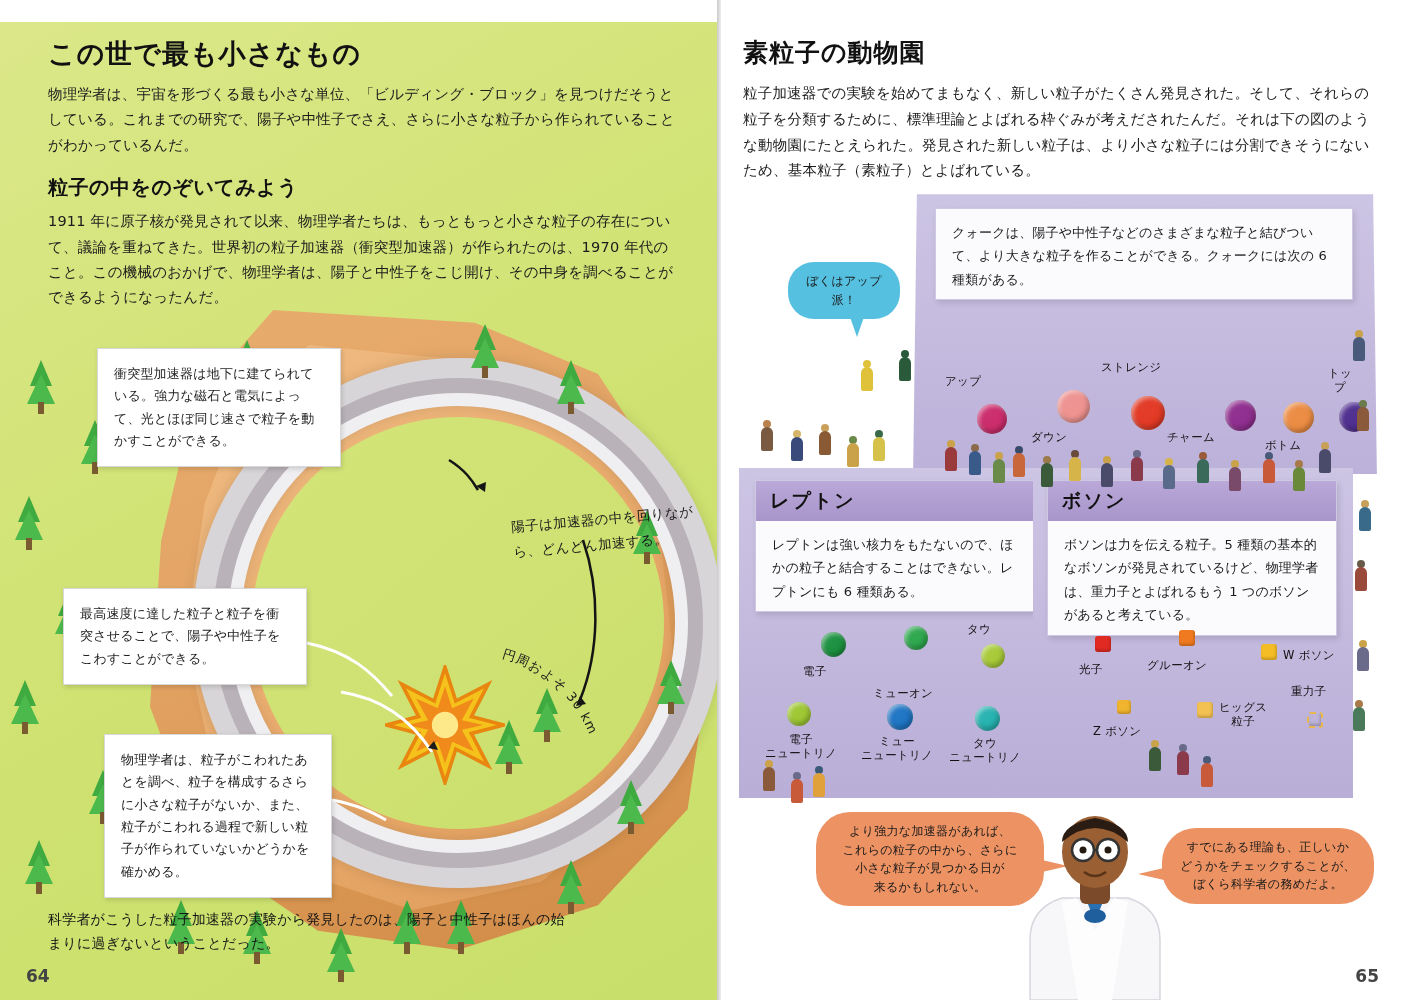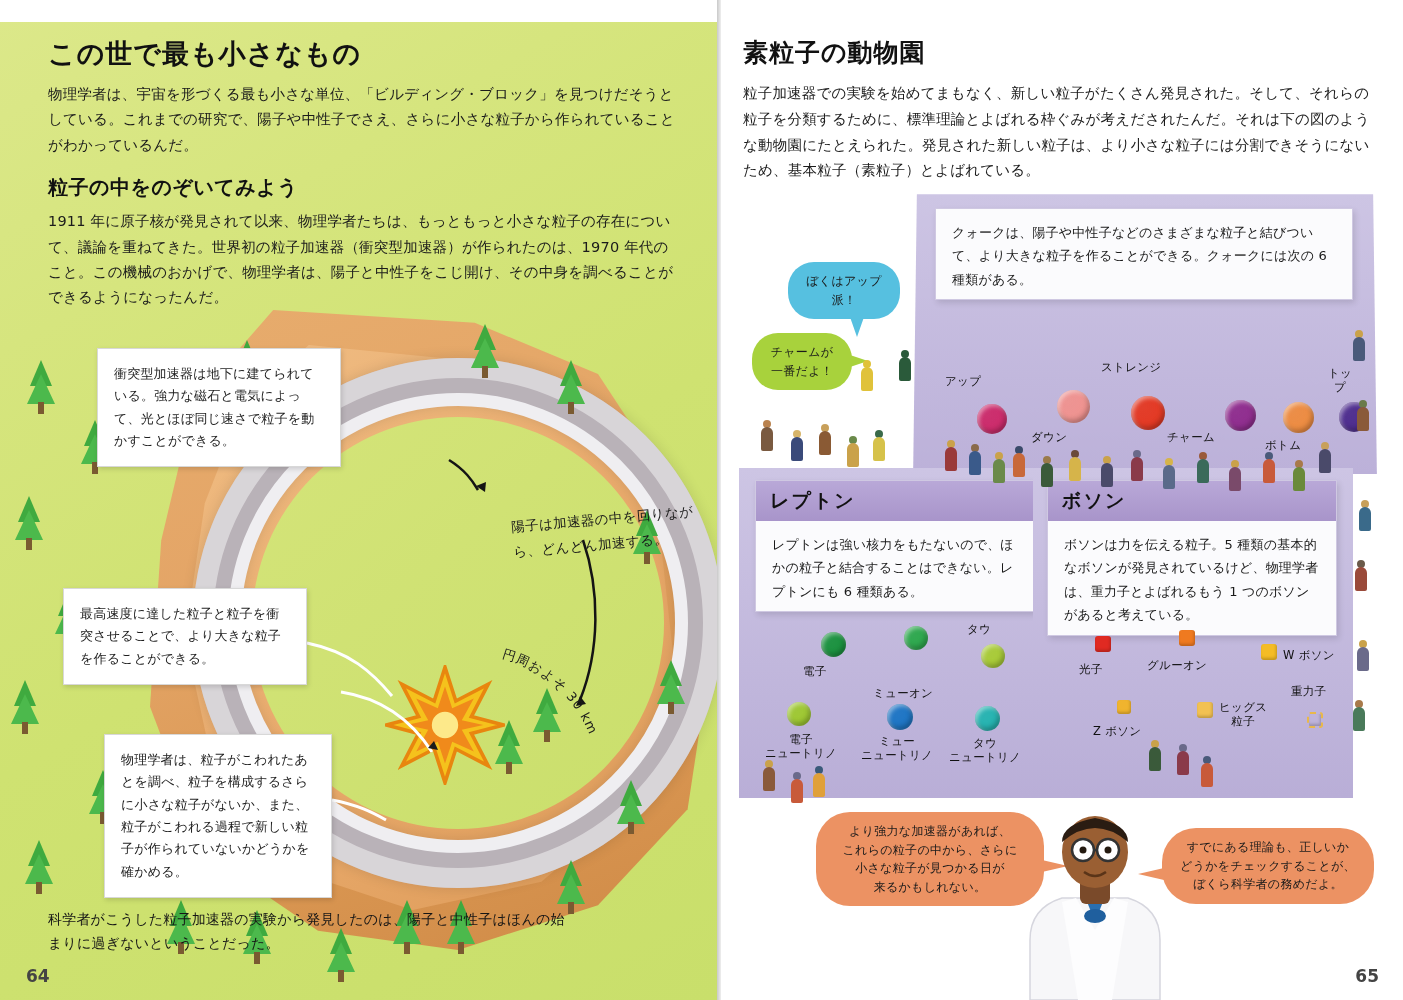--- a/index.html
+++ b/index.html
@@ -352,21 +352,21 @@
           <div class="trunk"></div>
         </div>
       <div class="tree" style="left:236px; top:40px;">
           <div class="t1"></div>
           <div class="t2"></div>
           <div class="trunk"></div>
         </div>
     </div>
 
     <div class="callout" id="callout-1">衝突型加速器は地下に建てられている。強力な磁石と電気によって、光とほぼ同じ速さで粒子を動かすことができる。</div>
-    <div class="callout" id="callout-2">最高速度に達した粒子と粒子を衝突させることで、より大きな粒子を作ることができる。</div>
+    <div class="callout" id="callout-2">最高速度に達した粒子と粒子を衝突させることで、陽子や中性子をこわすことができる。</div>
     <div class="callout" id="callout-3">物理学者は、粒子がこわれたあとを調べ、粒子を構成するさらに小さな粒子がないか、また、粒子がこわれる過程で新しい粒子が作られていないかどうかを確かめる。</div>
 
     <div class="handnote" id="note-proton">陽子は加速器の中を回りながら、どんどん加速する。</div>
 
     <div class="curvenote">
       <svg viewBox="0 0 180 170" width="180" height="170">
         <path id="arcpath" d="M 14,6 A 130,130 0 0 1 118,150" fill="none" stroke="none"></path>
         <text>
           <textPath href="#arcpath" startOffset="4%">円周およそ 30 km</textPath>
         </text>
@@ -446,25 +446,20 @@
 粒子</div>
         <div class="psq" style="left: 250px; top: 82px; width: 16px; height: 16px; border: 2px dashed rgb(233, 184, 74); background: transparent;"></div>
         <div class="plabel" style="left: 234px; top: 54px; white-space: pre-line;">重力子</div>
       </div>
 
     <div class="pgnum-r">65</div>
   </div>
 
   <div class="bubble" id="bub-up">
     <span>ぼくはアップ派！</span>
-    <span class="tail"></span>
-  </div>
-  <div class="bubble" id="bub-charm">
-    <span style="white-space:pre-line">チャームが
-一番だよ！</span>
     <span class="tail"></span>
   </div>
   <div class="bubble" id="bub-ol">
     <span style="white-space:pre-line">より強力な加速器があれば、
 これらの粒子の中から、さらに
 小さな粒子が見つかる日が
 来るかもしれない。</span>
     <span class="tail"></span>
   </div>
   <div class="bubble" id="bub-or">

